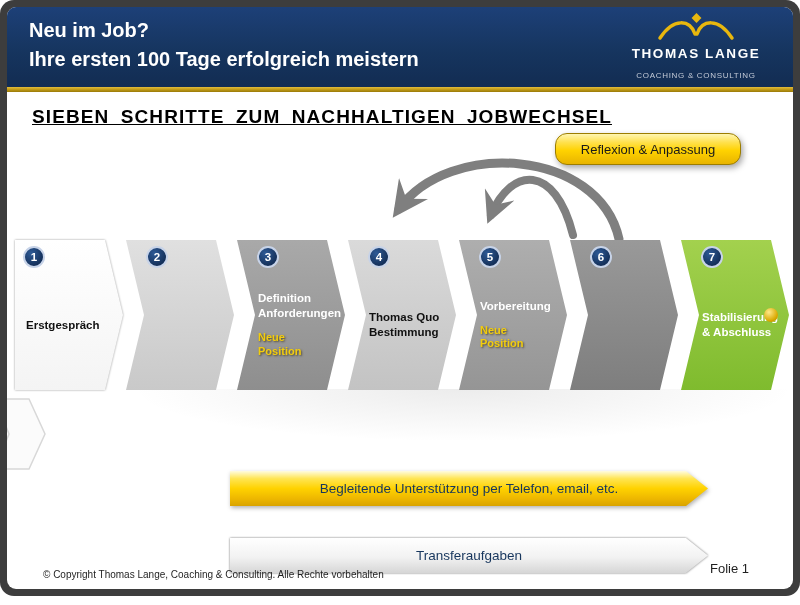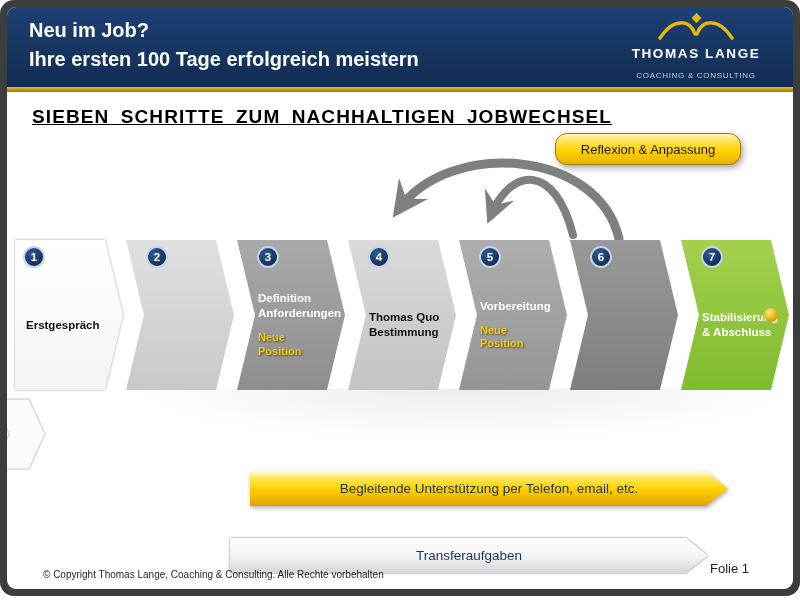--- a/index.html
+++ b/index.html
@@ -107,21 +107,21 @@
   
   .banner-wrap { position: absolute; left: 223px; }
   .banner-wrap.yellow-wrap { top: 464px; filter: drop-shadow(1px 2px 2px rgba(0,0,0,0.30)); }
   .banner-wrap.gray-wrap { top: 504px; filter: drop-shadow(0 0 1px rgba(0,0,0,0.55)); }
   .banner {
     width: 478px; height: 35px;
     clip-path: polygon(0 0, calc(100% - 22px) 0, 100% 50%, calc(100% - 22px) 100%, 0 100%);
     display: flex; align-items: center; justify-content: center;
     font-size: 13.5px; color: #17365d;
   }
-  .banner.yellow { background: linear-gradient(180deg, #fffce0 0%, #ffe552 22%, #ffd200 50%, #eeb800 78%, #d9a300 100%); margin-left: 20px; }
+  .banner.yellow { background: linear-gradient(180deg, #fffce0 0%, #ffe552 22%, #ffd200 50%, #eeb800 78%, #d9a300 100%); }
   .banner.gray { background: linear-gradient(180deg, #ffffff 0%, #f2f2f2 55%, #d6d6d6 100%); margin-top: 27px; }
 
   
   .copyright { position: absolute; left: 36px; bottom: 9px; font-size: 10px; color: #1f1f1f; }
   .slide-number { position: absolute; right: 44px; bottom: 13px; font-size: 13px; color: #1f1f1f; }
 </style>
 </head>
 <body>
 
 <div class="frame">

